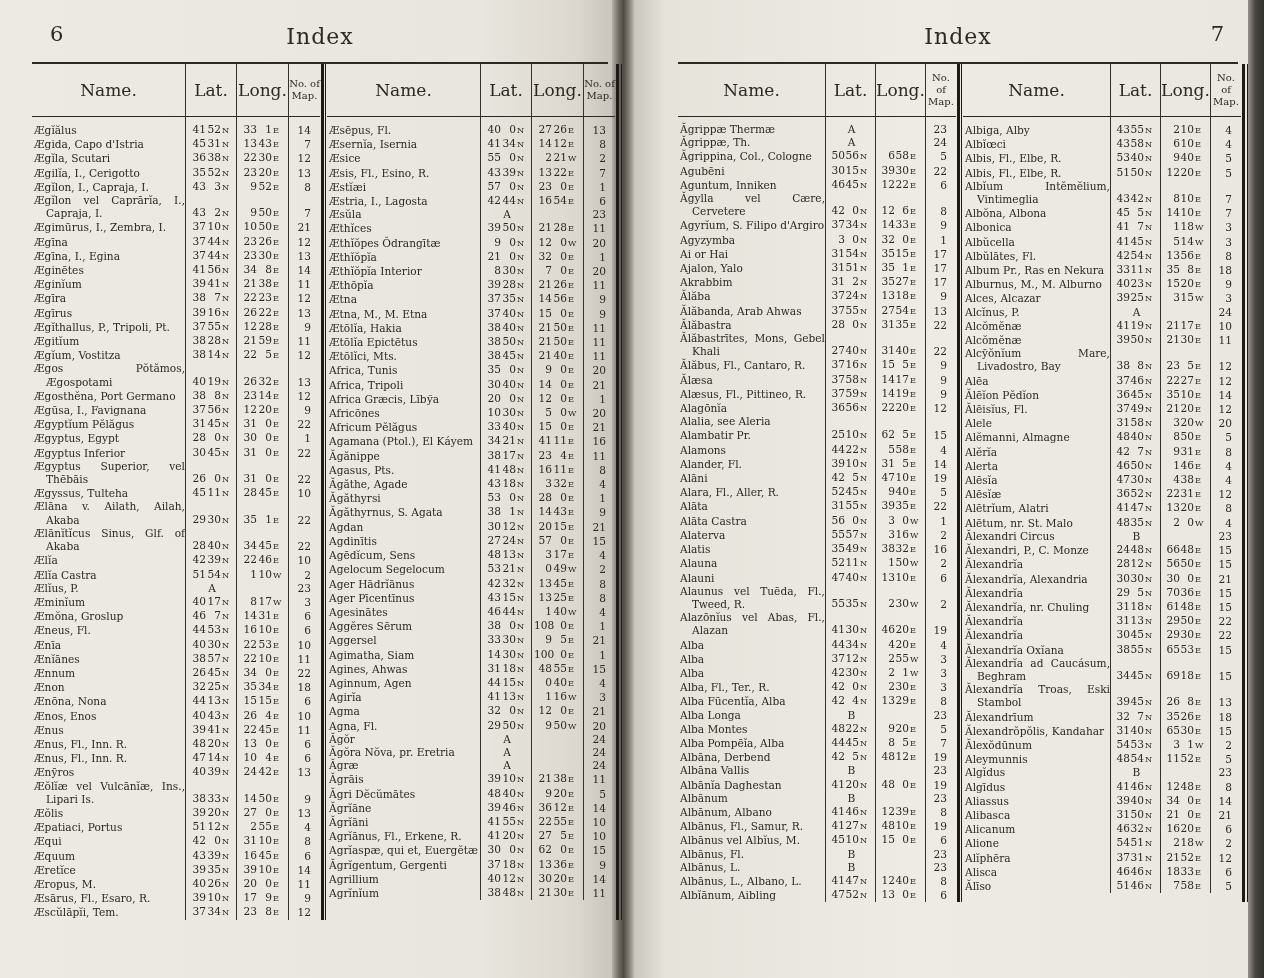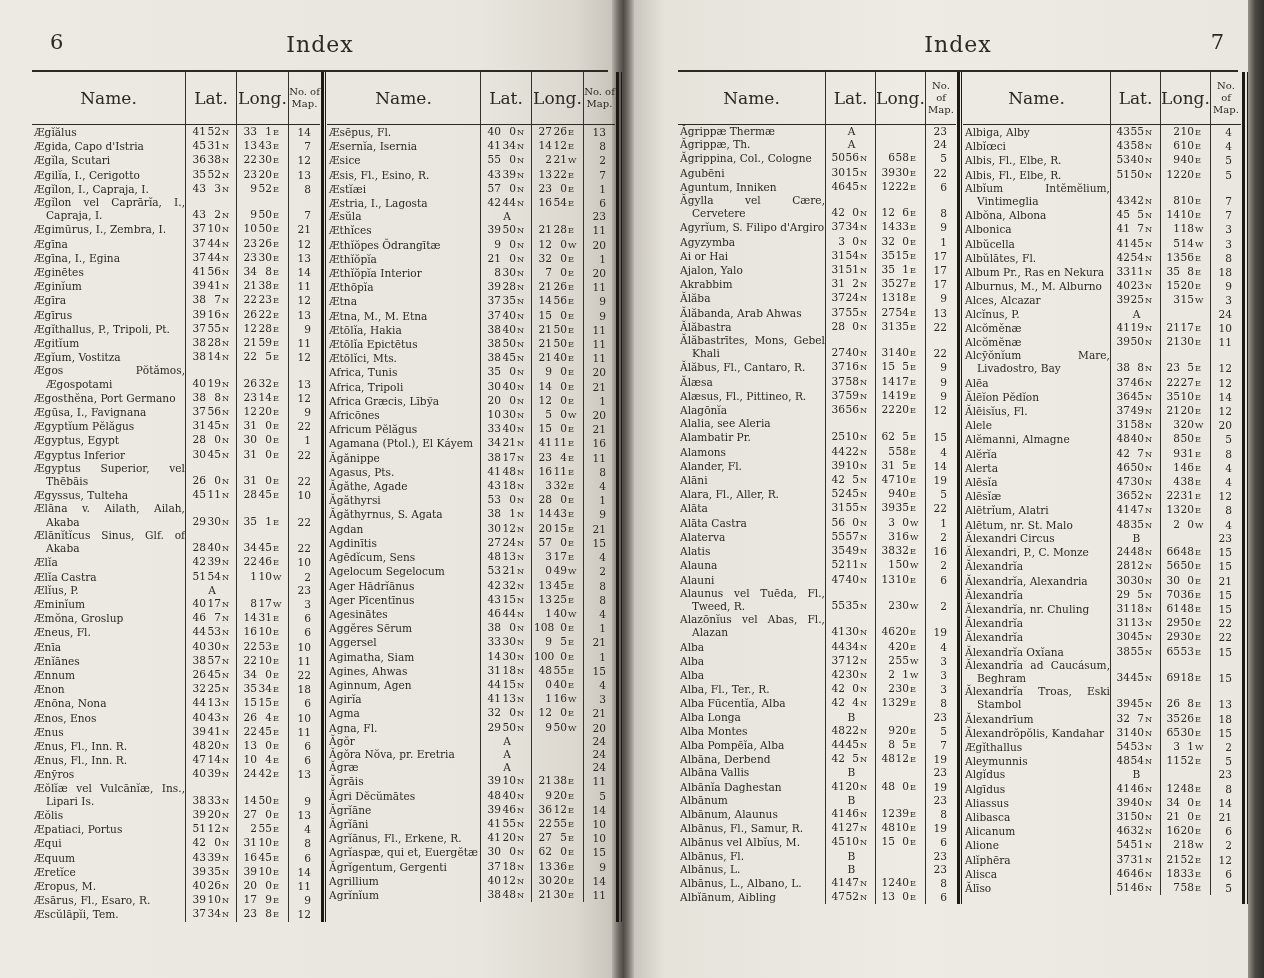--- a/index.html
+++ b/index.html
@@ -24,21 +24,21 @@
   .gutter{
     width:22px;
     background:linear-gradient(90deg,#b4b0a7 0%,#716d65 30%,#4f4b45 52%,#7c7870 75%,#bbb7ae 100%);
   }
   .edge{
     width:16px;
     background:linear-gradient(90deg,#97938b 0%,#4a4742 45%,#32302c 100%);
   }
   .pg-head{position:relative;height:48px;}
   .pg-title{
-    margin:12px;font-size:22px;font-weight:400;text-align:center;
+    margin:4px;font-size:22px;font-weight:400;text-align:center;
     letter-spacing:1px;padding-top:10px;
   }
   .pg-num{position:absolute;top:8px;font-size:21px;}
   .pg-num.nleft{left:18px;}
   .pg-num.nright{right:14px;}
   .groups{display:flex;border-top:2px solid #2c2822;align-items:stretch;}
   .rule-heavy{
     width:7px;flex:0 0 7px;
     background:linear-gradient(90deg,
       transparent 0,transparent 1px,
@@ -60,21 +60,21 @@
   .grp thead th.map{font-size:10px;line-height:1.18;}
   .page-left .grp .nm{width:153px;}
   .page-left .grp .lat{width:50px;}
   .page-left .grp .lon{width:51px;}
   .page-left .grp .map{width:31px;}
   .page-right .grp .nm{width:147px;}
   .page-right .grp .lat{width:49px;}
   .page-right .grp .lon{width:49px;}
   .page-right .grp .map{width:30px;}
   .grp tbody{font-size:10.6px;line-height:13.2px;}
-  .grp tbody tr:first-child td{}
+  .grp tbody tr:first-child td{padding-top:6px;}
   td.nm{
     padding-left:14px;text-indent:-12px;
     text-align:justify;
   }
   td.lat,td.lon{white-space:nowrap;padding-left:2px;}
   td.lat .dg,td.lon .dg{display:inline-block;width:18px;text-align:right;}
   td.lat .mn,td.lon .mn{display:inline-block;width:15px;text-align:right;}
   .page-right td.lat .dg,.page-right td.lon .dg{width:17px;}
   .page-right td.lat .mn,.page-right td.lon .mn{width:14px;}
   td.lat .dir,td.lon .dir{font-size:8.2px;padding-left:1px;}
@@ -1039,21 +1039,21 @@
               <td class="lon"><span class="dg">48</span><span class="mn">0</span><span class="dir">E</span></td>
               <td class="map">19</td>
             </tr>
             <tr>
               <td class="nm">Albānum</td>
               <td class="lat single">B</td>
               <td class="lon"></td>
               <td class="map">23</td>
             </tr>
             <tr>
-              <td class="nm">Albānum, Alaunus</td>
+              <td class="nm">Albānum, Albano</td>
               <td class="lat"><span class="dg">41</span><span class="mn">46</span><span class="dir">N</span></td>
               <td class="lon"><span class="dg">12</span><span class="mn">39</span><span class="dir">E</span></td>
               <td class="map">8</td>
             </tr>
             <tr>
               <td class="nm">Albānus, Fl., Samur, R.</td>
               <td class="lat"><span class="dg">41</span><span class="mn">27</span><span class="dir">N</span></td>
               <td class="lon"><span class="dg">48</span><span class="mn">10</span><span class="dir">E</span></td>
               <td class="map">19</td>
             </tr>
@@ -1334,21 +1334,21 @@
               <td class="lon"><span class="dg">35</span><span class="mn">26</span><span class="dir">E</span></td>
               <td class="map">18</td>
             </tr>
             <tr>
               <td class="nm">Ălexandrŏpŏlis, Kandahar</td>
               <td class="lat"><span class="dg">31</span><span class="mn">40</span><span class="dir">N</span></td>
               <td class="lon"><span class="dg">65</span><span class="mn">30</span><span class="dir">E</span></td>
               <td class="map">15</td>
             </tr>
             <tr>
-              <td class="nm">Ægĭthallus</td>
+              <td class="nm">Ălexŏdūnum</td>
               <td class="lat"><span class="dg">54</span><span class="mn">53</span><span class="dir">N</span></td>
               <td class="lon"><span class="dg">3</span><span class="mn">1</span><span class="dir">W</span></td>
               <td class="map">2</td>
             </tr>
             <tr>
               <td class="nm">Aleymunnis</td>
               <td class="lat"><span class="dg">48</span><span class="mn">54</span><span class="dir">N</span></td>
               <td class="lon"><span class="dg">11</span><span class="mn">52</span><span class="dir">E</span></td>
               <td class="map">5</td>
             </tr>

